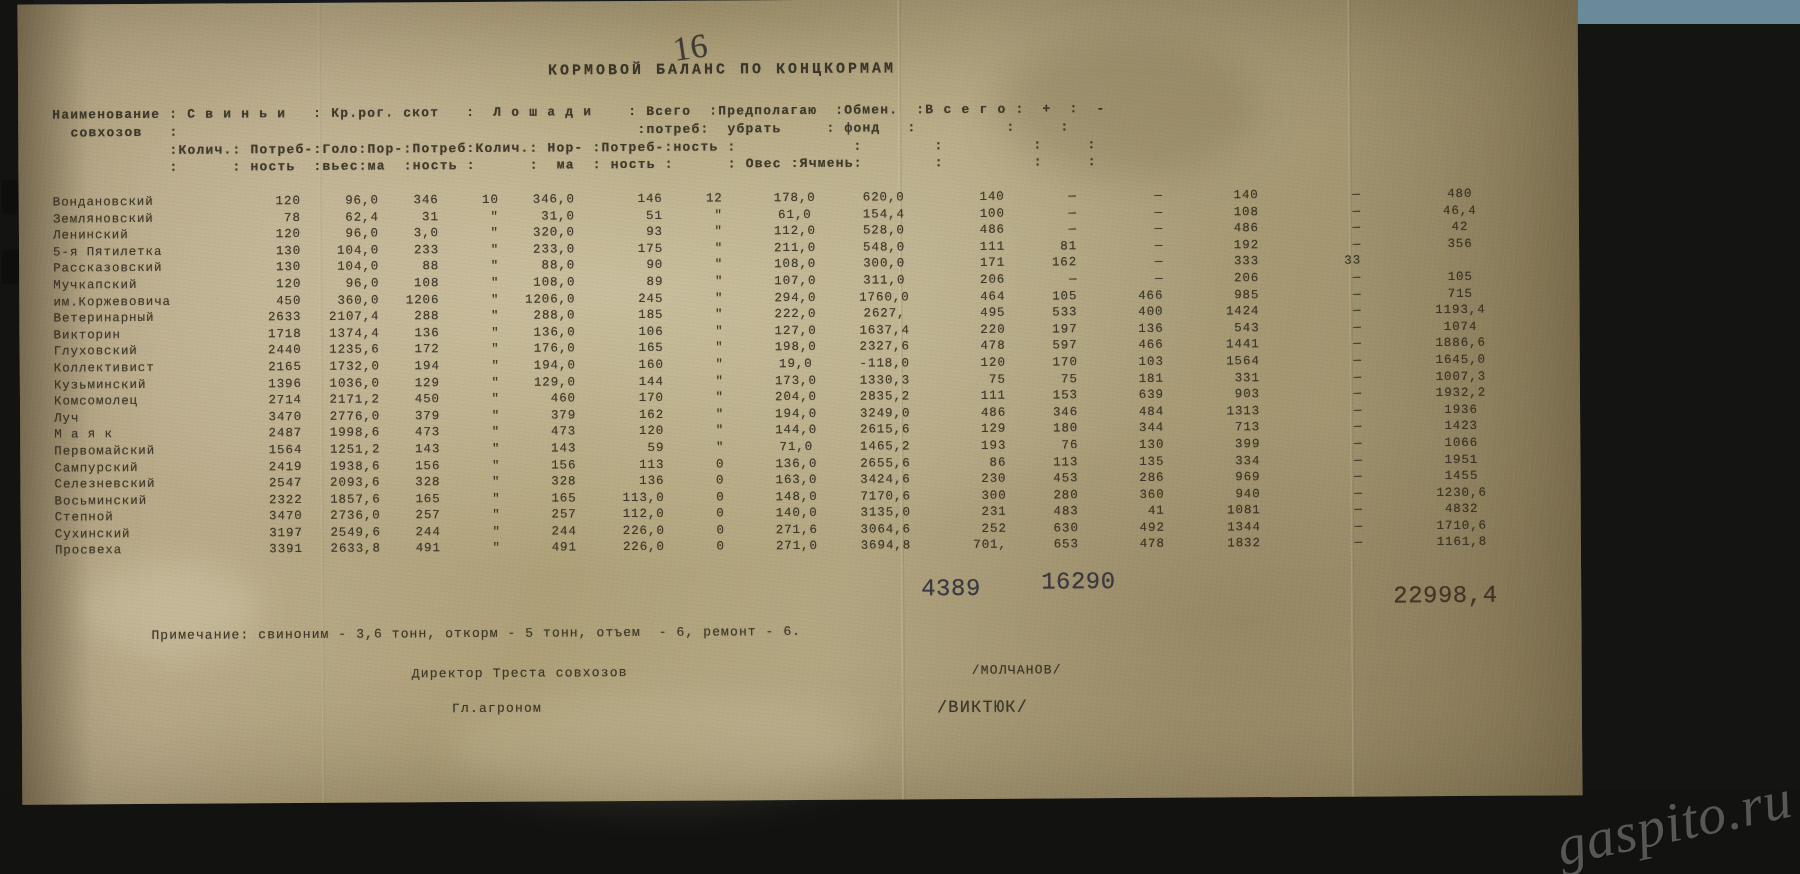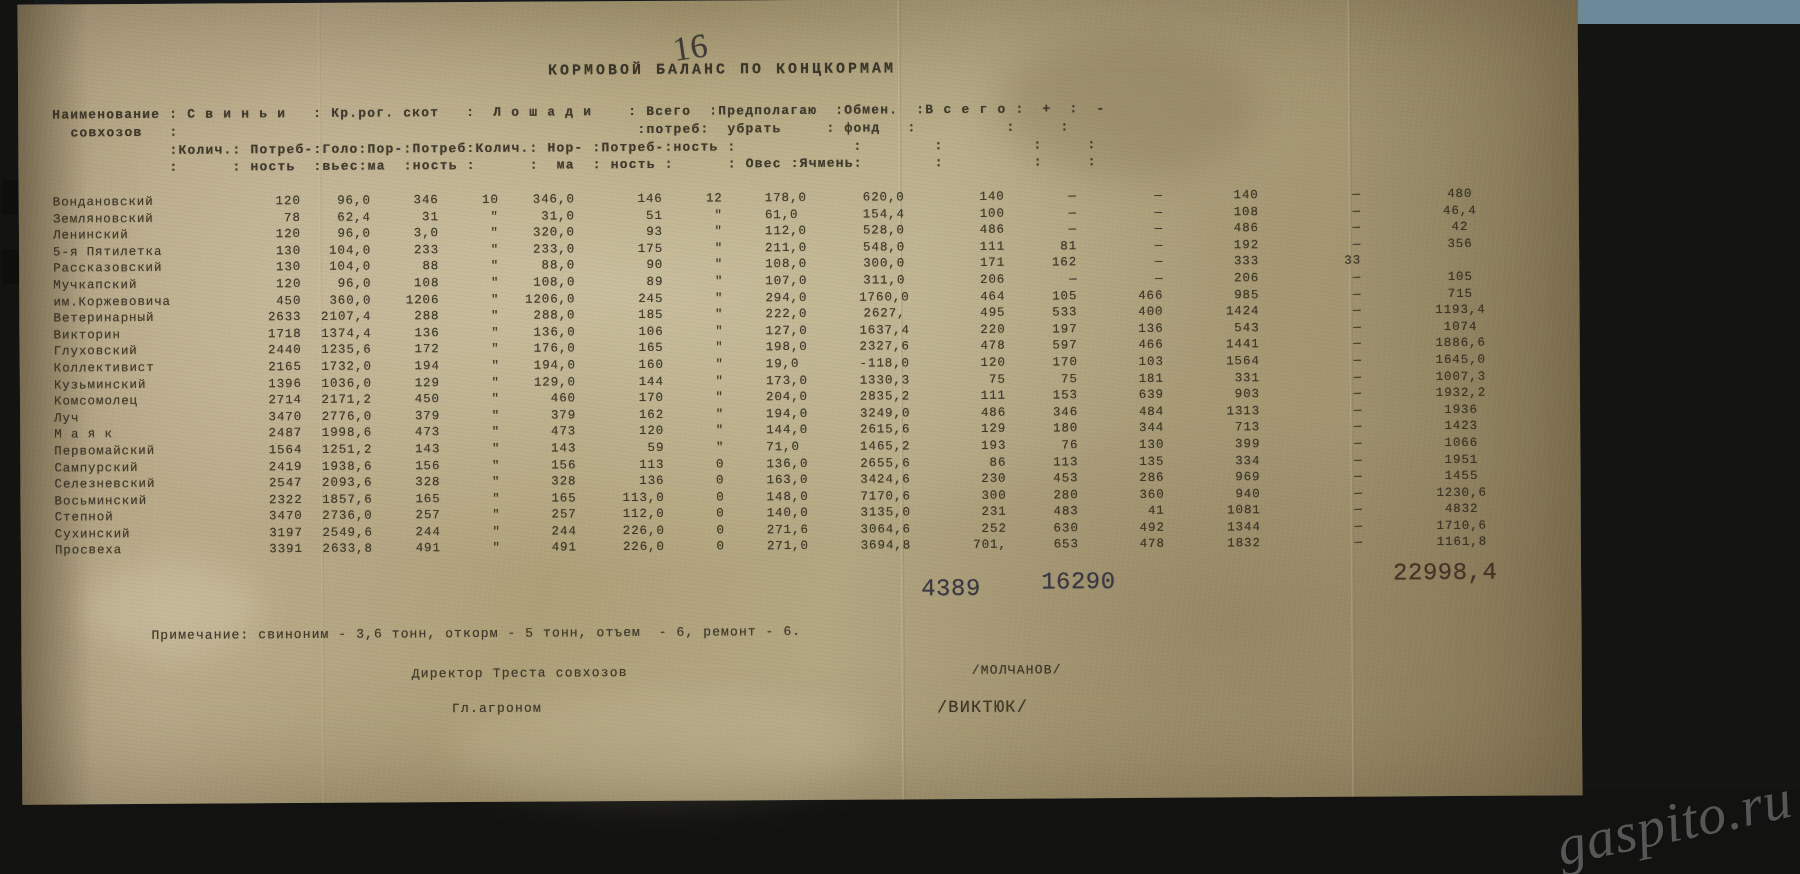--- a/index.html
+++ b/index.html
@@ -123,27 +123,27 @@
   #rows { position: absolute; left: 34px; top: 192px; }
   .row {
     position: relative;
     height: 16.6px;
     white-space: pre;
     font-size: 12.5px;
     letter-spacing: 0.9px;
   }
   .row .nm   { position:absolute; left:0;    width: 170px; }
   .row .c1   { position:absolute; left:196px; width: 52px;  text-align:right; }
-  .row .c2   { position:absolute; left:256px; width: 62px;  text-align:right; }
+  .row .c2   { position:absolute; left:264px; width: 62px;  text-align:right; }
   .row .c3   { position:absolute; left:330px; width: 56px;  text-align:right; }
   .row .c4   { position:absolute; left:400px; width: 46px;  text-align:right; }
   .row .c5   { position:absolute; left:462px; width: 60px;  text-align:right; }
   .row .c6   { position:absolute; left:560px; width: 50px;  text-align:right; }
   .row .c7   { position:absolute; left:634px; width: 36px;  text-align:right; }
-  .row .c8   { position:absolute; left:712px; width: 60px;  text-align:left; }
+  .row .c8   { position:absolute; left:712px; width: 60px;  text-align:center; }
   .row .c9   { position:absolute; left:800px; width: 62px;  text-align:center; }
   .row .c10  { position:absolute; left:900px; width: 52px;  text-align:right; }
   .row .c11  { position:absolute; left:972px; width: 52px;  text-align:right; }
   .row .c12  { position:absolute; left:1056px;width: 54px;  text-align:right; }
   .row .c13  { position:absolute; left:1148px;width: 58px;  text-align:right; }
   .row .c14  { position:absolute; left:1268px;width: 40px;  text-align:right; }
   .row .c15  { position:absolute; left:1372px;width: 70px;  text-align:center; }
 
   .total {
     position: absolute;
@@ -262,18 +262,18 @@
 
       <div class="note">Примечание: свиноним - 3,6 тонн, откорм - 5 тонн, отъем  - 6, ремонт - 6.</div>
 
       <div class="sig1">Директор Треста совхозов</div>
       <div class="sig1r">/МОЛЧАНОВ/</div>
       <div class="sig2">Гл.агроном</div>
       <div class="sig2r">/ВИКТЮК/</div>
 
       <div class="ink b" style="left:900px;  top:578px;">4389</div>
       <div class="ink b" style="left:1020px; top:572px;">16290</div>
-      <div class="ink r" style="left:1372px; top:565px;">22998,4</div>
+      <div class="ink r" style="left:1372px; top:588px;">22998,4</div>
     </div>
   </div>
 
   <div class="watermark">gaspito.ru</div>
 </div>
 
 </body></html>

